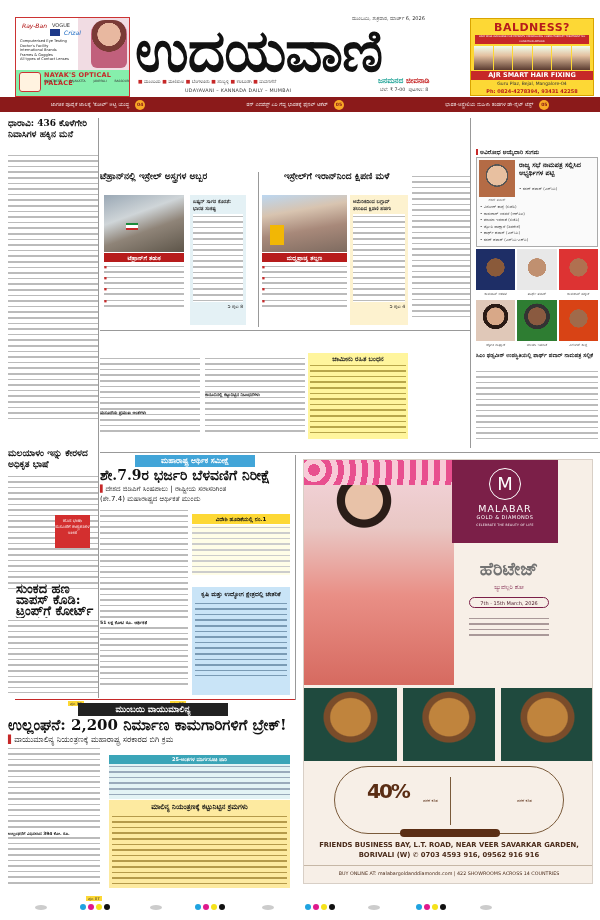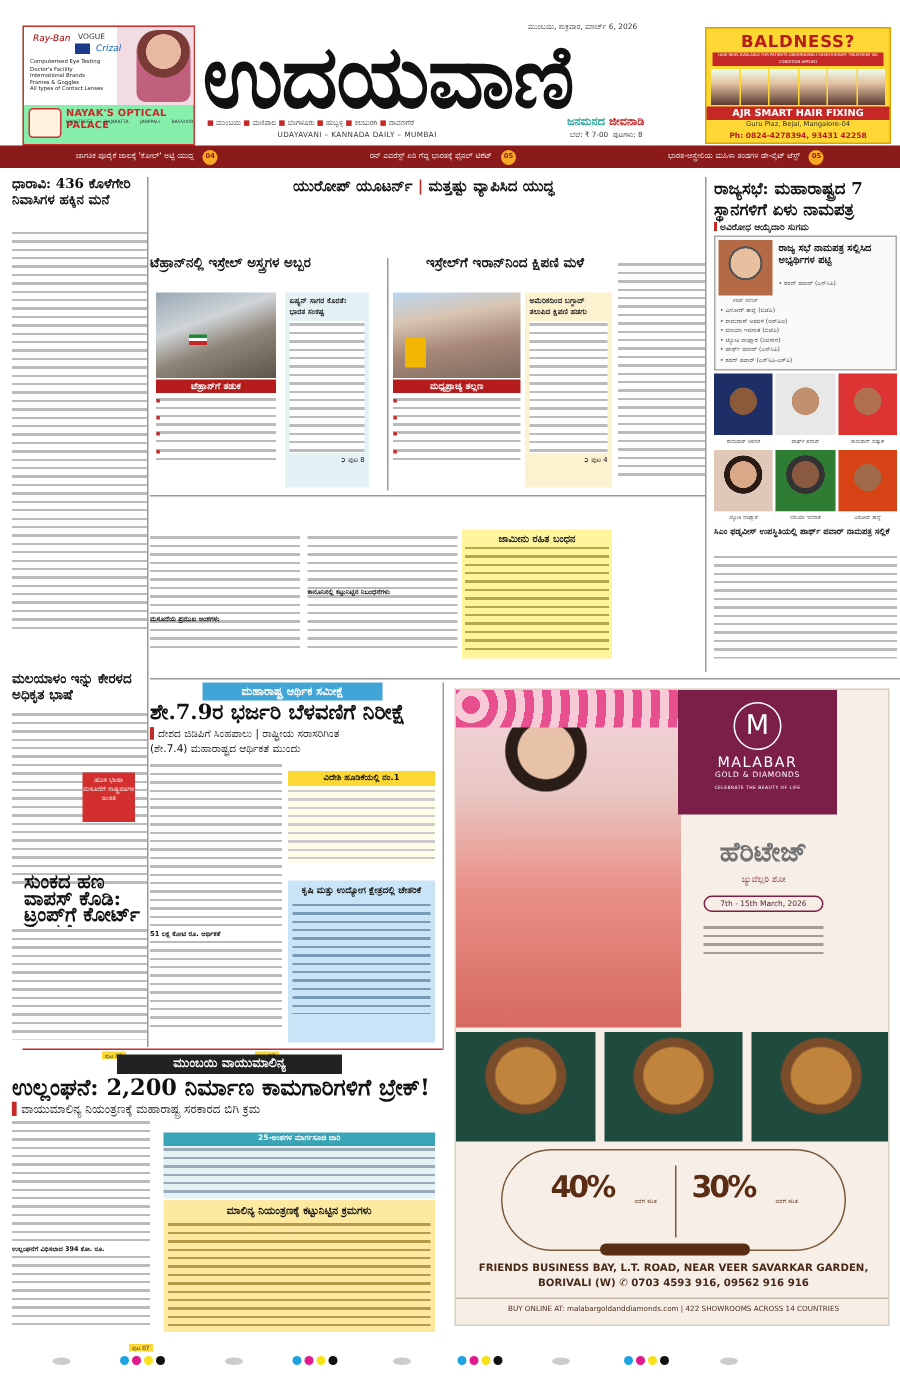--- a/index.html
+++ b/index.html
@@ -236,25 +236,20 @@
   <div class="abs lc1-body lines"></div>
 
   <div class="abs ml-head hl">ಮಲಯಾಳಂ ಇನ್ನು ಕೇರಳದ ಅಧಿಕೃತ ಭಾಷೆ</div>
   <div class="abs ml-body lines"></div>
   <div class="abs ml-red">ಹೊಸ ಭಾಷಾ ಮಸೂದೆಗೆ ರಾಷ್ಟ್ರಪತಿಗಳ ಅಂಕಿತ</div>
 
   <div class="abs su-head hl">ಸುಂಕದ ಹಣ ವಾಪಸ್ ಕೊಡಿ: ಟ್ರಂಪ್‌ಗೆ ಕೋರ್ಟ್ ಸೂಚನೆ</div>
   <div class="abs su-body lines"></div>
   <div class="abs" style="left:68px;top:690px"><span class="tag-cont">ಪುಟ 07</span></div>
 
-  <div class="abs kicker hl">
-    <span>ಯುರೋಪ್ ಯೂಟರ್ನ್</span>
-    <span class="bar">|</span>
-    <span>ಮತ್ತಷ್ಟು ವ್ಯಾಪಿಸಿದ ಯುದ್ಧ</span>
-  </div>
   <div class="abs sub1 hl">ಟೆಹ್ರಾನ್‌ನಲ್ಲಿ ಇಸ್ರೇಲ್ ಅಸ್ತ್ರಗಳ ಅಬ್ಬರ</div>
   <div class="abs sub2 hl">ಇಸ್ರೇಲ್‌ಗೆ ಇರಾನ್‌ನಿಂದ ಕ್ಷಿಪಣಿ ಮಳೆ</div>
   <div class="vline" style="left:258px;top:172px;height:155px"></div>
 
   <div class="abs img1">
       <span class="flag"></span>
     </div>
   <div class="abs cap cap1">ಟೆಹ್ರಾನ್‌ಗೆ ತಡುಕ</div>
   <ul class="abs bul bul1">
     <li class="lines" style="height:10px"></li>
@@ -278,21 +273,20 @@
       <li class="lines" style="height:10px"></li>
       <li class="lines" style="height:10px"></li>
   </ul>
   <div class="abs side2">
     <div class="side-h">ಅಮೆರಿಕದಿಂದ ಬಗ್ದಾದ್ ತಲುಪಿದ ಕ್ಷಿಪಣಿ ಹಡಗು</div>
     <div class="side-b lines"></div>
     <div class="side-ref2">➲ <span>ಪುಟ 4</span></div>
   </div>
   <div class="abs mid-col lines"></div>
 
-  <div class="abs rc-head hl">ರಾಜ್ಯಸಭೆ: ಮಹಾರಾಷ್ಟ್ರದ 7 ಸ್ಥಾನಗಳಿಗೆ ಏಳು ನಾಮಪತ್ರ</div>
   <div class="abs rc-kick">ಅವಿರೋಧ ಆಯ್ಕೆದಾರಿ ಸುಗಮ</div>
   <div class="abs rc-box">
     <div class="pic"></div>
     <div class="picc">ಶರದ್ ಪವಾರ್</div>
     <div class="t">ರಾಜ್ಯ ಸಭೆ ನಾಮಪತ್ರ ಸಲ್ಲಿಸಿದ ಅಭ್ಯರ್ಥಿಗಳ ಪಟ್ಟಿ</div>
     <ul class="pre">
       <li>ಶರದ್ ಪವಾರ್ (ಎನ್‌ಸಿಪಿ)</li>
     </ul>
     <ul>
       <li>ವಿನೋದ್ ತಾವ್ಡೆ (ಬಿಜೆಪಿ)</li>
@@ -385,21 +379,20 @@
     <div class="desc lines" style="background:repeating-linear-gradient(#f7efe7 0 1.6px,#a99 1.6px 3.2px,#f7efe7 3.2px 5.6px)"></div>
     <div class="jrow">
         <span></span>
         <span></span>
         <span></span>
       </div>
     <div class="offer">
       <div class="pc pc1">40%</div>
       <div class="off1">ವರೆಗೆ ಕಡಿತ</div>
       <div class="odiv"></div>
-      <div class="pc pc2">30%</div>
       <div class="off2">ವರೆಗೆ ಕಡಿತ</div>
       <div class="opill"></div>
     </div>
     <div class="addr">
       <div>FRIENDS BUSINESS BAY, L.T. ROAD, NEAR VEER SAVARKAR GARDEN,</div>
       <div>BORIVALI (W) ✆ 0703 4593 916, 09562 916 916</div>
     </div>
     <div class="online">BUY ONLINE AT: malabargoldanddiamonds.com  |  422 SHOWROOMS ACROSS 14 COUNTRIES</div>
   </div>
 

